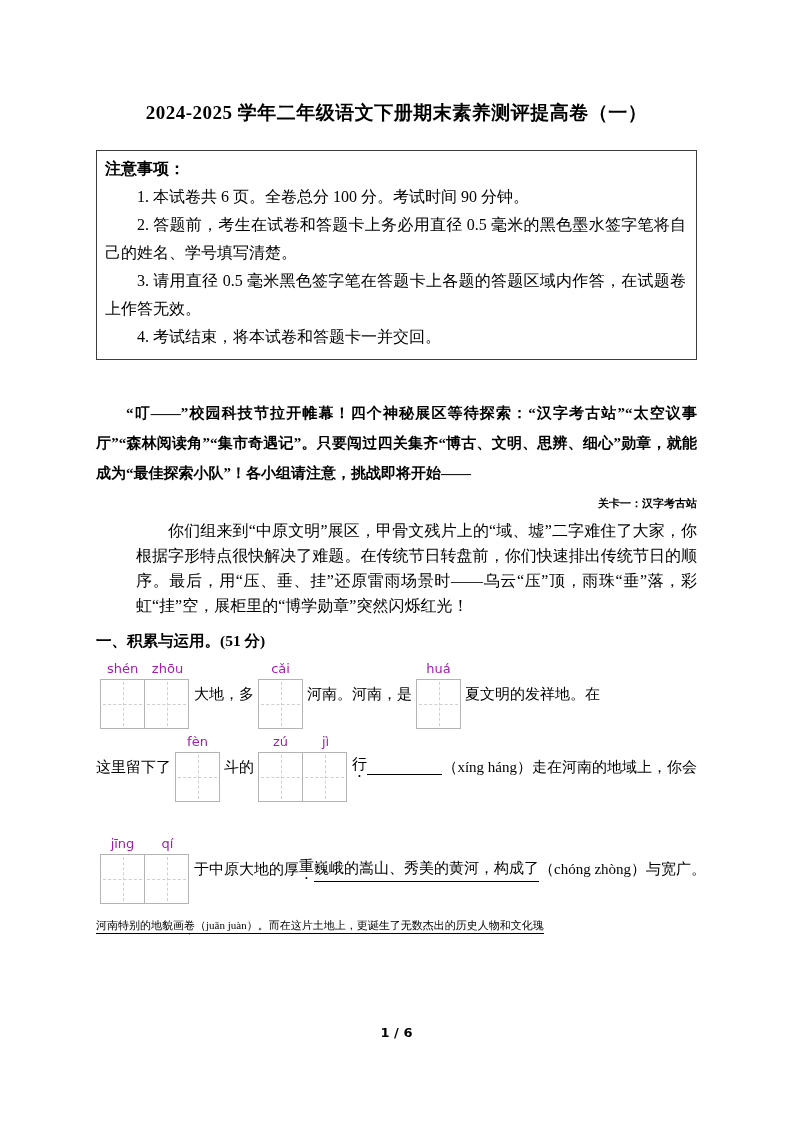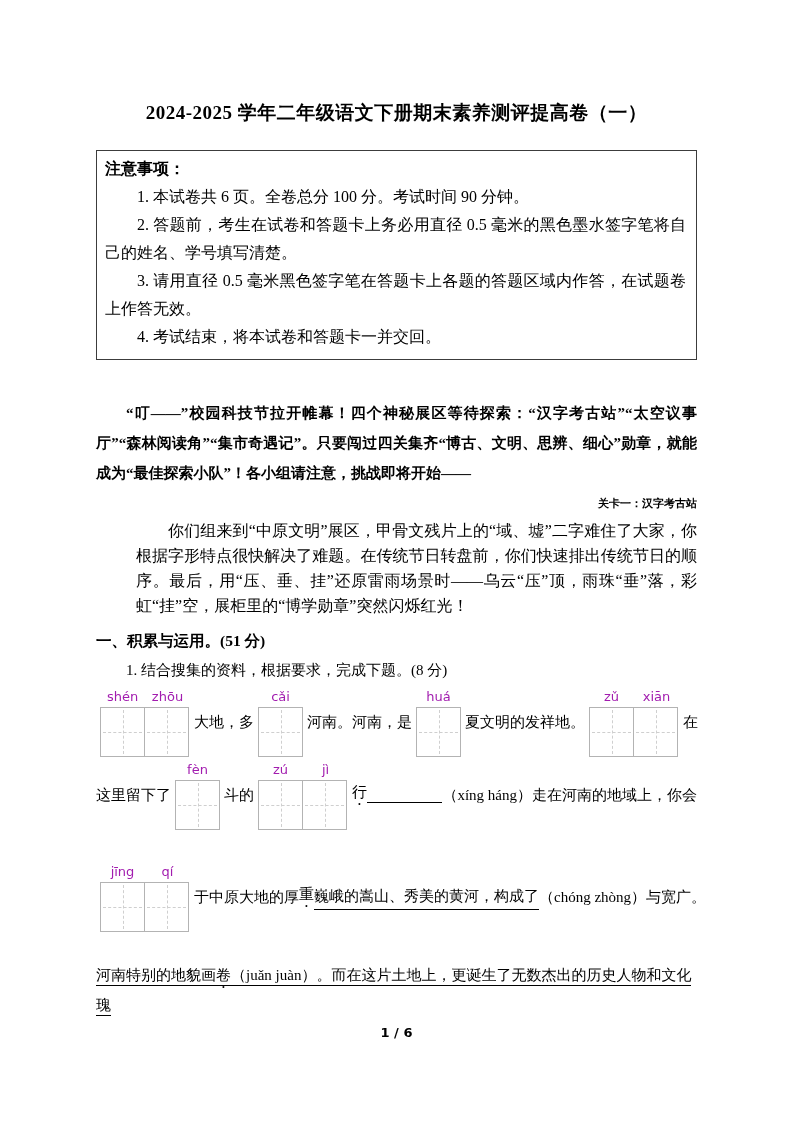--- a/index.html
+++ b/index.html
@@ -37,21 +37,21 @@
   .cell::after  { content:""; position:absolute; top:2px; bottom:2px; left:50%; border-left:1px dashed #cfcfcf; }
 
   .blank { display:inline-block; width:112px; height:1.05em; border-bottom:1px solid #000; }
   .u { border-bottom:1px solid #000; padding-bottom:2px; }
   .em-dot {
     -webkit-text-emphasis:filled dot; text-emphasis:filled dot;
     -webkit-text-emphasis-position:under right; text-emphasis-position:under right;
   }
 
   .line3 { margin-top:32px; }
-  .para-underlined { margin-top:30px; font-size:15px; line-height:26px; }
+  .para-underlined { margin-top:8px; font-size:11px; line-height:26px; }
 
   .footer { position:absolute; left:0; bottom:82px; width:100%; text-align:center; font-size:13px; font-weight:bold; font-family:"DejaVu Sans","Liberation Sans",sans-serif; }
 </style>
 </head>
 <body>
 
 <div class="page">
 
   <div class="title">2024-2025 学年二年级语文下册期末素养测评提高卷（一）</div>
 
@@ -62,21 +62,20 @@
     <p class="notice-item">3. 请用直径 0.5 毫米黑色签字笔在答题卡上各题的答题区域内作答，在试题卷上作答无效。</p>
     <p class="notice-item">4. 考试结束，将本试卷和答题卡一并交回。</p>
   </div>
 
   <p class="intro">“叮——”校园科技节拉开帷幕！四个神秘展区等待探索：“汉字考古站”“太空议事厅”“森林阅读角”“集市奇遇记”。只要闯过四关集齐“博古、文明、思辨、细心”勋章，就能成为“最佳探索小队”！各小组请注意，挑战即将开始——</p>
 
   <p class="section-heading">关卡一：汉字考古站</p>
   <p class="body-para">你们组来到“中原文明”展区，甲骨文残片上的“域、墟”二字难住了大家，你根据字形特点很快解决了难题。在传统节日转盘前，你们快速排出传统节日的顺序。最后，用“压、垂、挂”还原雷雨场景时——乌云“压”顶，雨珠“垂”落，彩虹“挂”空，展柜里的“博学勋章”突然闪烁红光！</p>
 
   <p class="part-heading">一、积累与运用。(51 分)</p>
-  <p class="q1-text">1. 结合搜集的资料，根据要求，完成下题。(8 分)</p>
 
   <div class="fill-line">
     <span class="grid-group">
       <span class="pinyin-row">
         <span class="pinyin">shén</span>
         <span class="pinyin">zhōu</span>
       </span>
       <span class="cells">
         <span class="cell"></span>
         <span class="cell"></span>
@@ -94,30 +93,20 @@
     <span class="seg">河南。河南，是</span>
     <span class="grid-group">
       <span class="pinyin-row">
         <span class="pinyin">huá</span>
       </span>
       <span class="cells">
         <span class="cell"></span>
       </span>
     </span>
     <span class="seg">夏文明的发祥地。</span>
-    <span class="grid-group">
-      <span class="pinyin-row">
-        <span class="pinyin">zǔ</span>
-        <span class="pinyin">xiān</span>
-      </span>
-      <span class="cells">
-        <span class="cell"></span>
-        <span class="cell"></span>
-      </span>
-    </span>
     <span class="seg">在</span>
   </div>
 
   <div class="fill-line">
     <span class="seg">这里留下了</span>
     <span class="grid-group">
       <span class="pinyin-row">
         <span class="pinyin">fèn</span>
       </span>
       <span class="cells">

